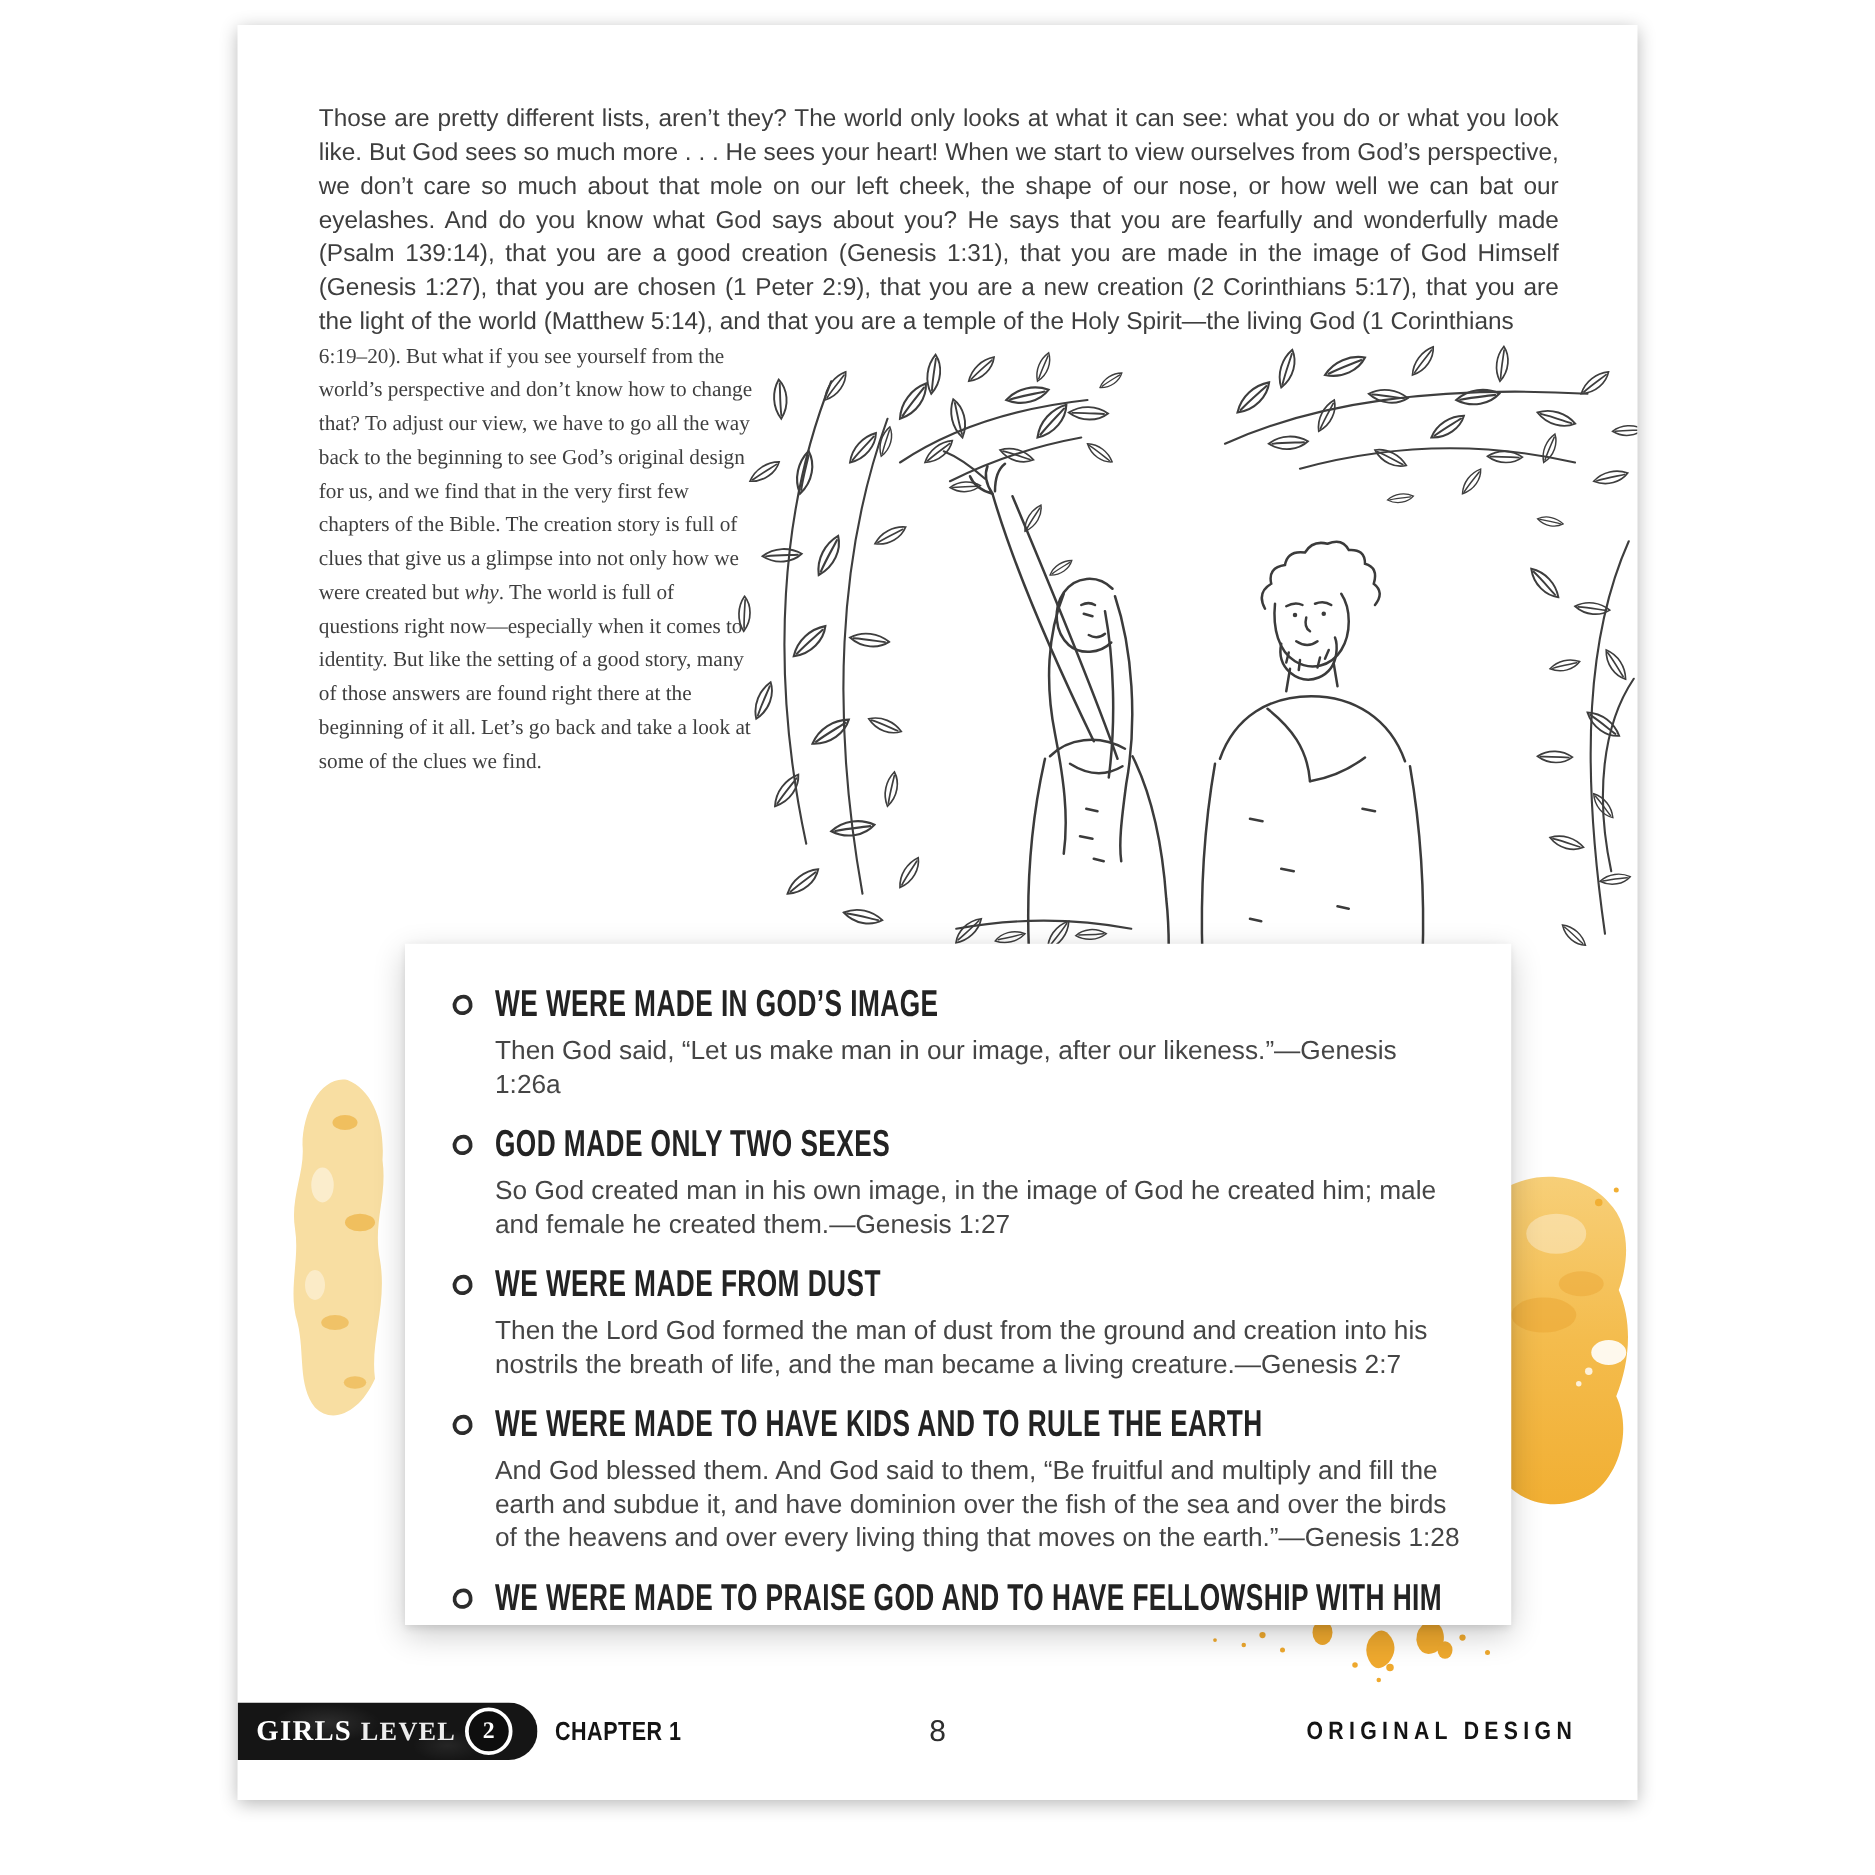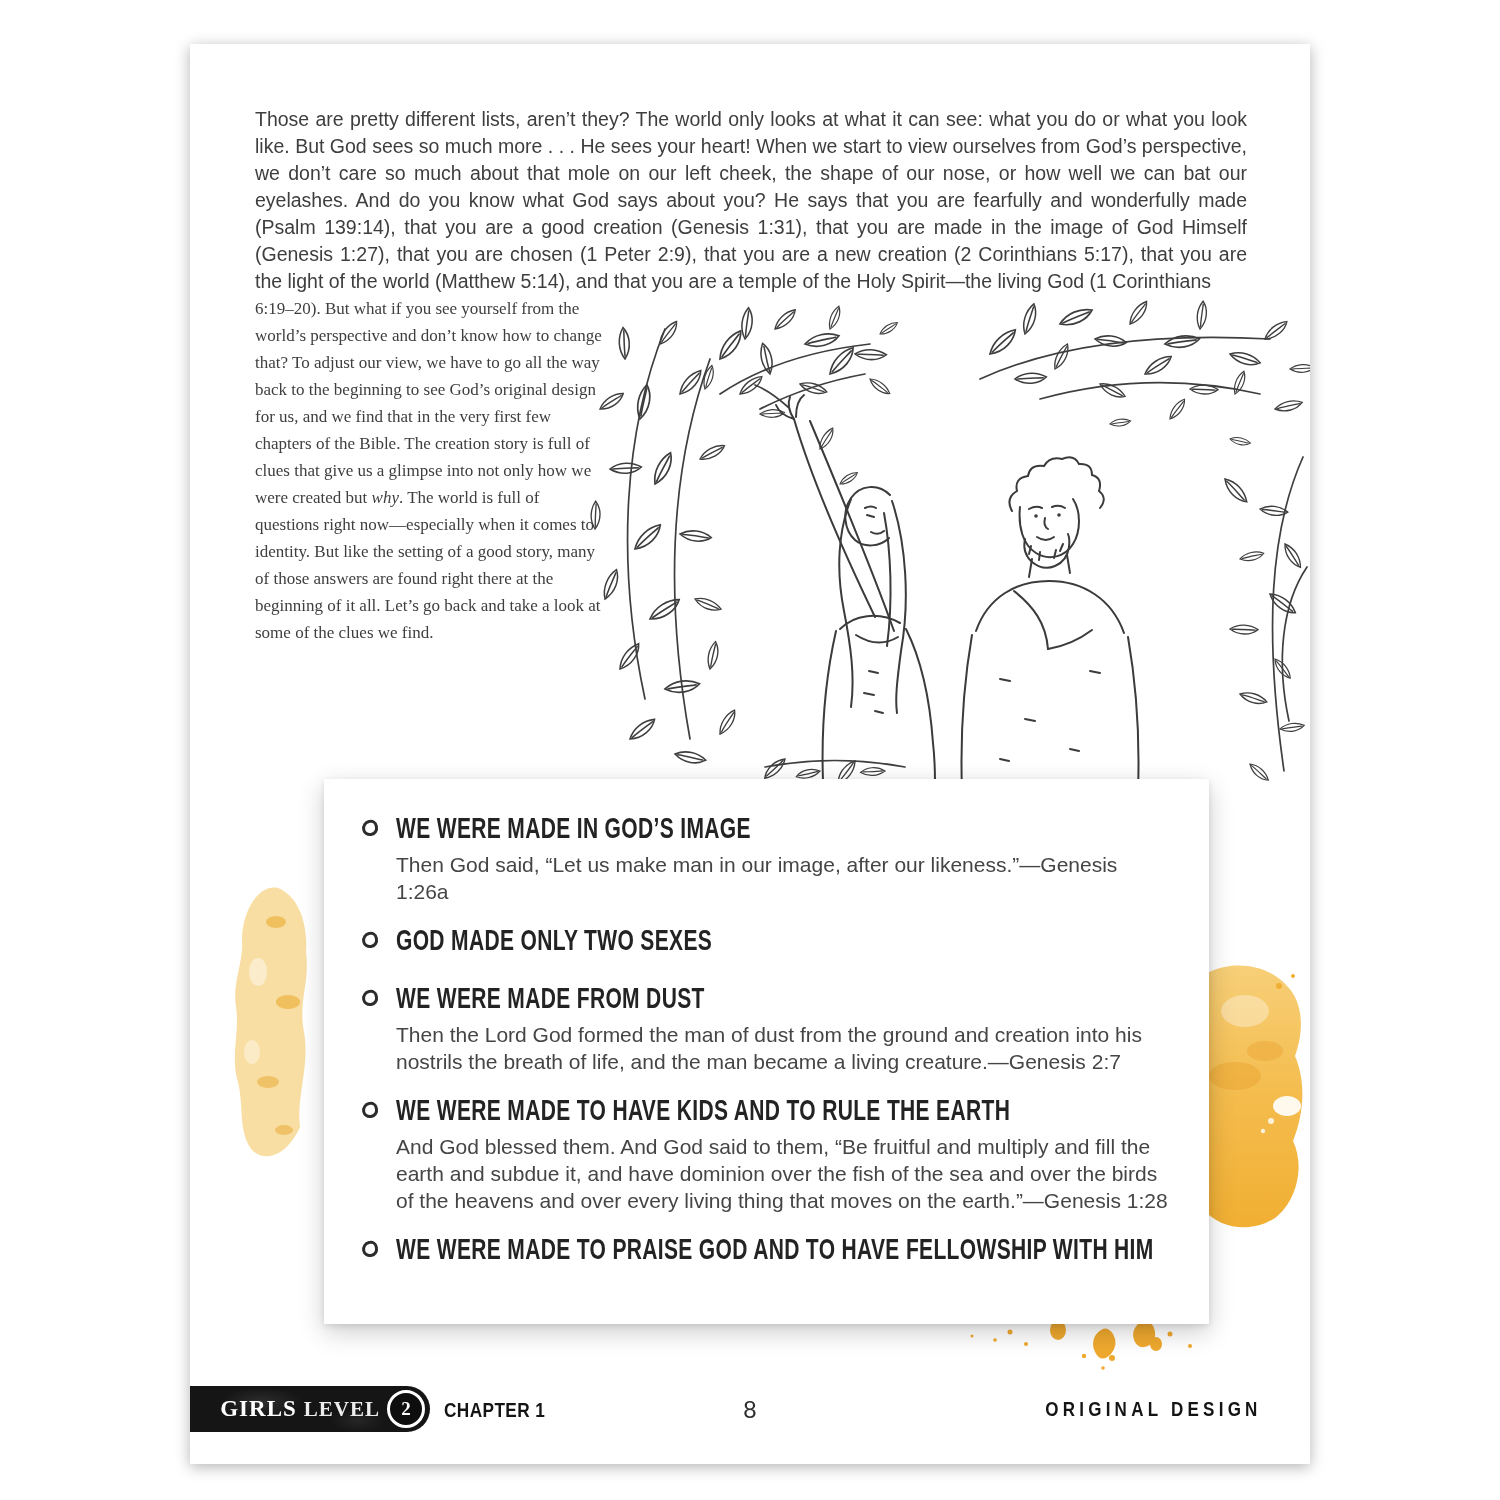--- a/index.html
+++ b/index.html
@@ -6,21 +6,21 @@
   body{
     width:1500px;height:1500px;
     background:#ffffff;
     font-family:"Liberation Sans",sans-serif;
     position:relative;
     overflow:hidden;
   }
   .page{
     position:relative;
     width:1120px;height:1420px;
-    margin:44px auto 0 auto;
+    margin:20px auto 0 auto;
     background:#ffffff;
     box-shadow:0 3px 14px rgba(0,0,0,.30);
     overflow:hidden;
   }
   
   .para-full{
     margin:62px 63px 0 65px;
     font-size:19.5px;line-height:27px;
     color:#3e3e3e;
     text-align:justify;
@@ -77,21 +77,21 @@
   }
   
   .footer{position:absolute;left:0;top:1342px;width:100%;height:46px;z-index:4;}
   .footer-badge{
     position:absolute;left:0;top:0;height:46px;width:240px;
     background:
       radial-gradient(60px 22px at 30% 35%,rgba(255,255,255,.10),rgba(255,255,255,0) 70%),
       radial-gradient(40px 18px at 70% 75%,rgba(255,255,255,.07),rgba(255,255,255,0) 70%),
       #151515;
     border-radius:0 23px 23px 0;
-    display:flex;align-items:center;justify-content:flex-end;
+    display:flex;align-items:center;justify-content:center;
     padding-right:5px;box-sizing:border-box;gap:7px;
   }
   .brand-girls{font-family:"Liberation Serif",serif;font-weight:700;font-size:23px;color:#ffffff;letter-spacing:1px;}
   .brand-level{font-family:"Liberation Serif",serif;font-weight:700;font-size:21px;color:#ededed;letter-spacing:1px;}
   .level-circle{
     width:32px;height:32px;flex:none;
     border:3px solid #ffffff;border-radius:50%;
     background:#0e0e0e;color:#ffffff;
     display:flex;align-items:center;justify-content:center;
     font-family:"Liberation Serif",serif;font-weight:700;font-size:19px;
@@ -307,20 +307,21 @@
       <span class="co-bullet"></span>
       <div class="co-body">
         <span class="co-heading">WE WERE MADE IN GOD’S IMAGE</span>
         <p class="co-quote">Then God said, “Let us make man in our image, after our likeness.”—Genesis 1:26a</p>
       </div>
     </div>
     <div class="co-item">
       <span class="co-bullet"></span>
       <div class="co-body">
         <span class="co-heading">GOD MADE ONLY TWO SEXES</span>
+        <p class="co-quote">So God created man in his own image, in the image of God he created him; male and female he created them.—Genesis 1:27</p>
       </div>
     </div>
     <div class="co-item">
       <span class="co-bullet"></span>
       <div class="co-body">
         <span class="co-heading">WE WERE MADE FROM DUST</span>
         <p class="co-quote">Then the Lord God formed the man of dust from the ground and creation into his nostrils the breath of life, and the man became a living creature.—Genesis 2:7</p>
       </div>
     </div>
     <div class="co-item">

